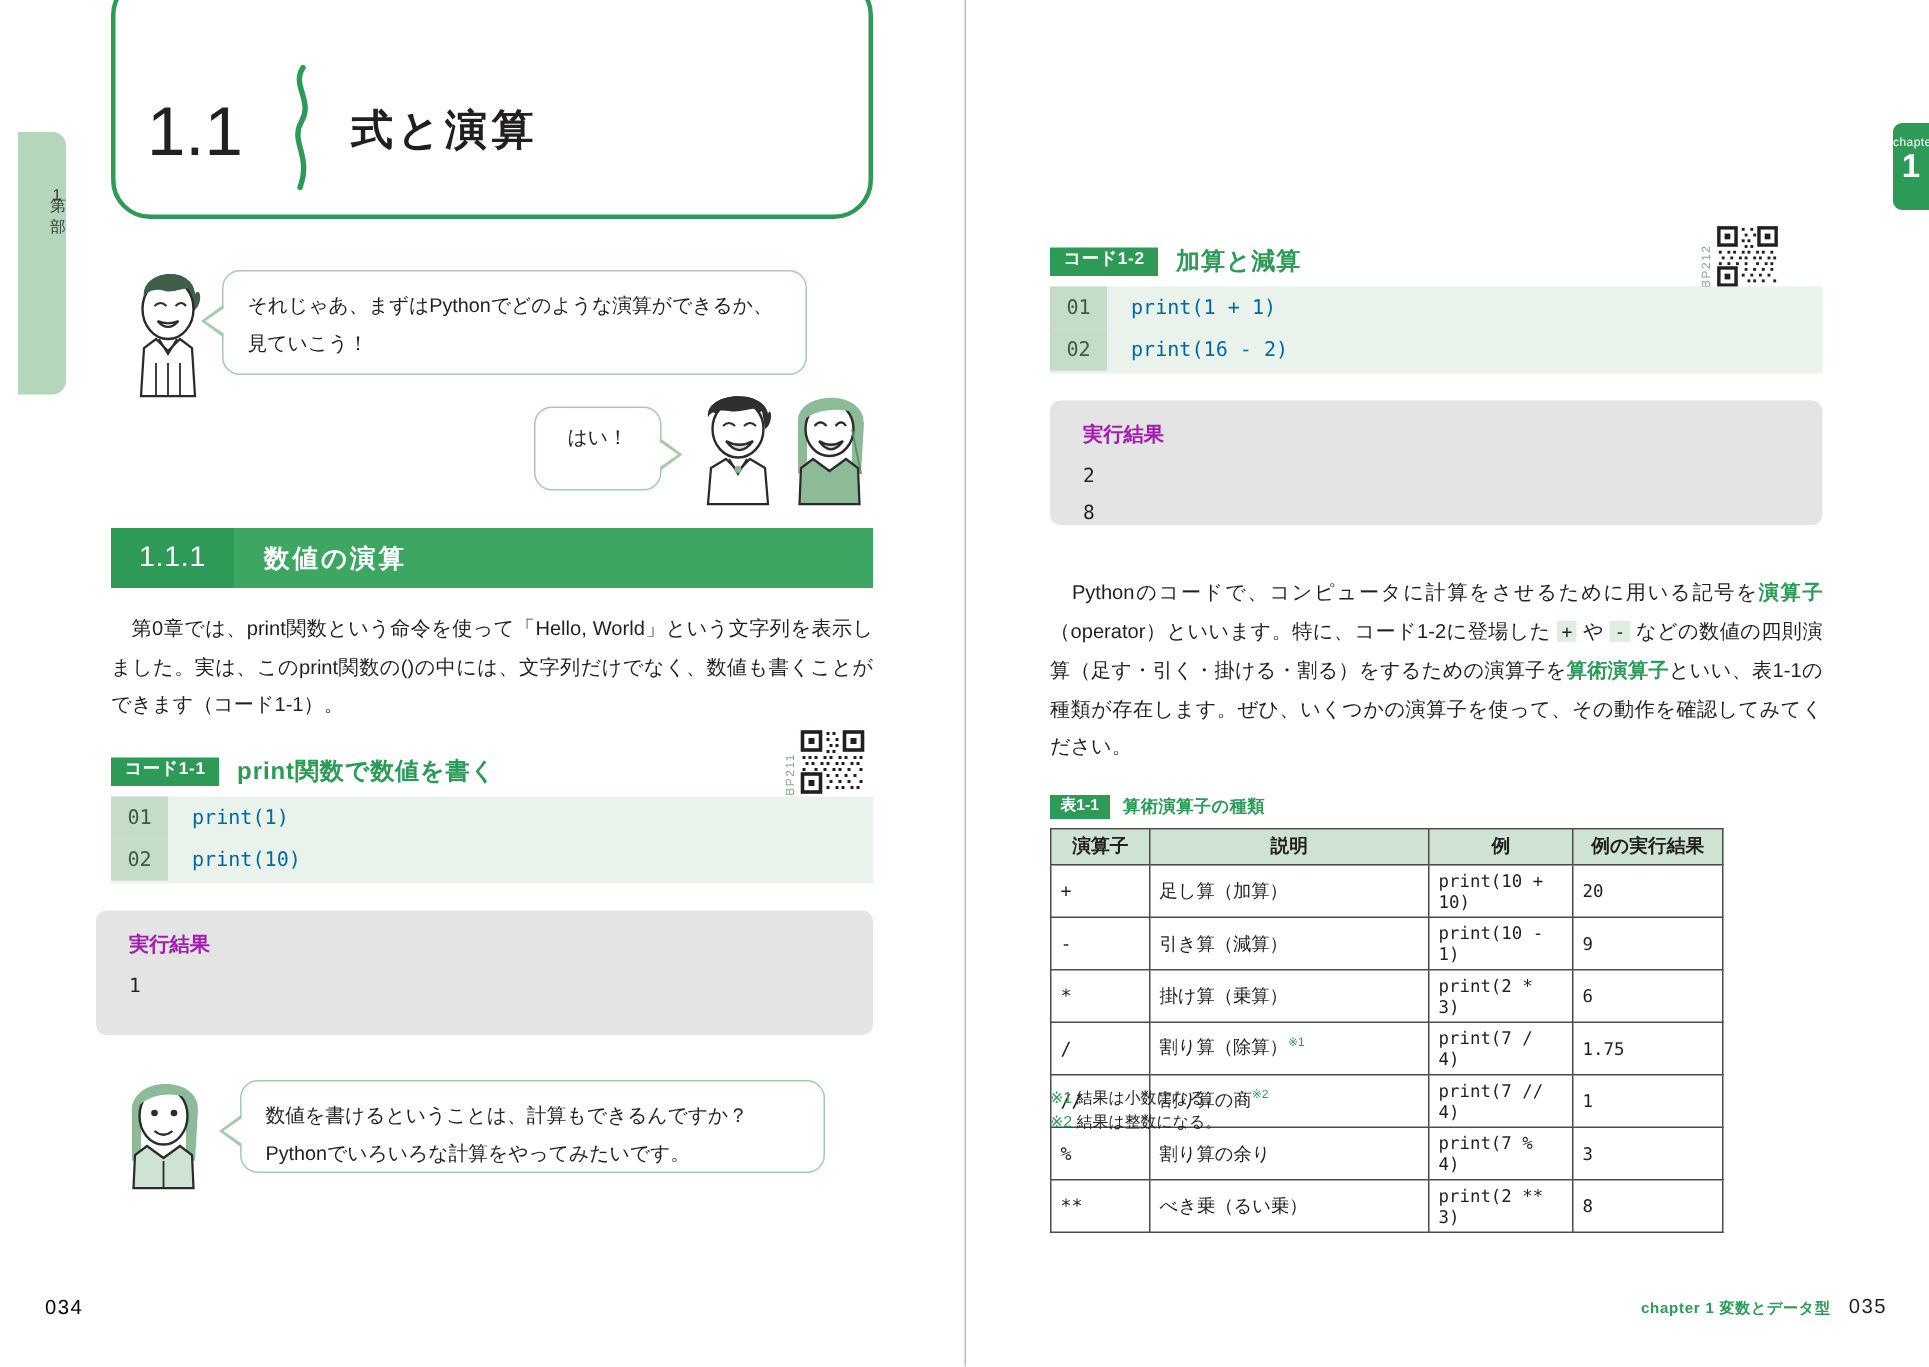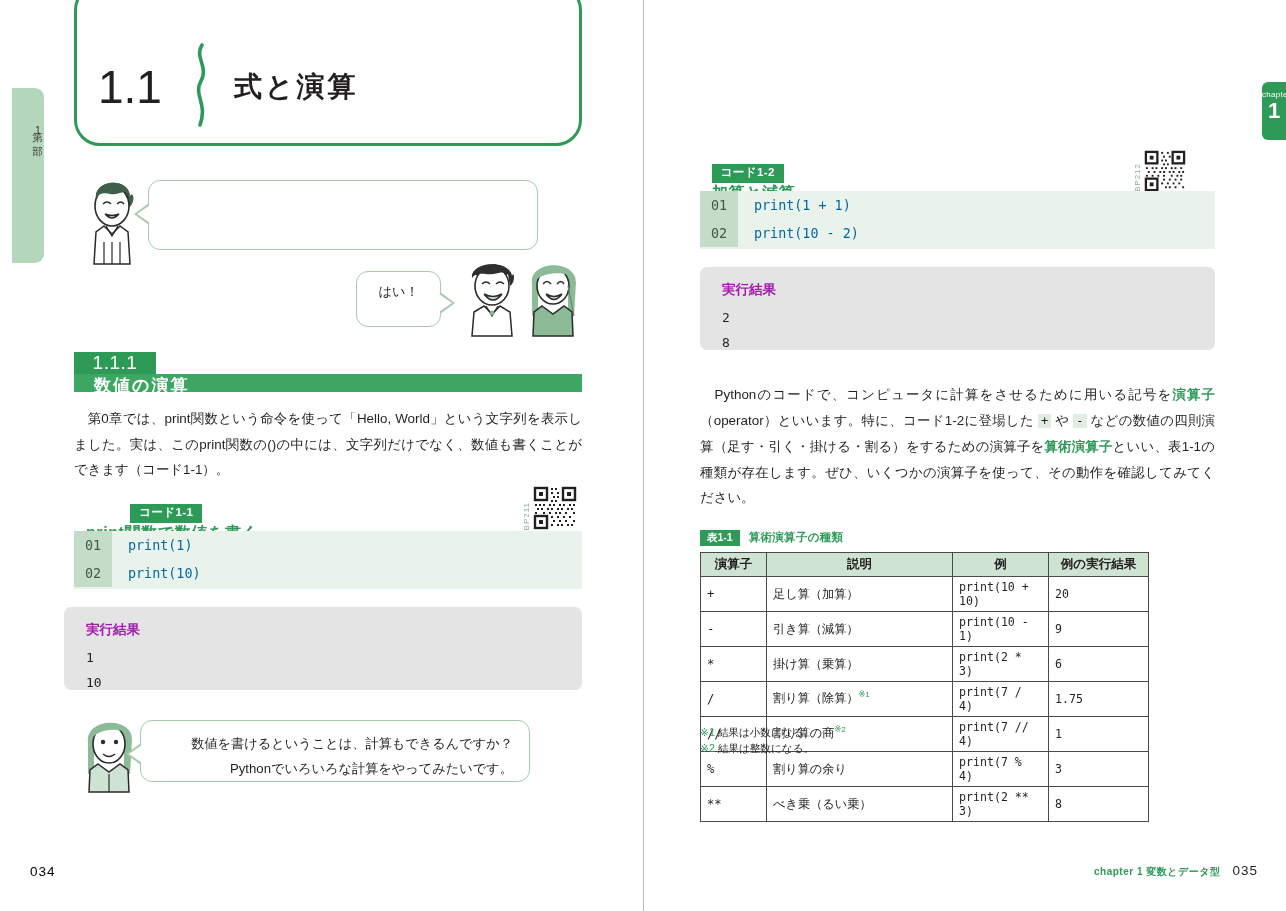--- a/index.html
+++ b/index.html
@@ -141,21 +141,21 @@
   .tail-r-in {
     right: -12px; top: 22px;
     border-top: 9px solid transparent;
     border-bottom: 9px solid transparent;
     border-left: 13px solid #ffffff;
   }
 
   #bubble-intro { left: 148px; top: 180px; width: 390px; height: 70px; }
   #bubble-hai   { left: 356px; top: 271px; width: 85px;  height: 56px;
                   padding: 8px 10px; text-align: center; line-height: 24px; }
-  #bubble-girl  { left: 140px; top: 720px; width: 390px; height: 62px; text-align: right; }
+  #bubble-girl  { left: 160px; top: 720px; width: 390px; height: 62px; }
 
   
   .char { position: absolute; }
 
   
   .subhead {
     position: absolute;
     left: 74px;
     width: 508px;
     height: 40px;
@@ -199,21 +199,20 @@
     padding: 0 3px;
     font-family: "DejaVu Sans Mono", monospace;
     font-size: 12px;
   }
 
   
   .code-caption {
     position: absolute;
     display: flex;
     align-items: center;
-    flex-direction: column;
   }
   .code-tag {
     background: #2e9a58;
     color: #ffffff;
     font-size: 11.5px;
     font-weight: bold;
     padding: 3px 9px 4px 9px;
     letter-spacing: 0.4px;
     line-height: 1;
   }
@@ -415,20 +414,21 @@
         <path d="M28 58 L36 66 L44 58 L52 64 L54 96 L18 96 L20 64 Z" fill="#ffffff" stroke="#2b2b2b" stroke-width="1.5"></path>
         <path d="M30 58 L36 68 L42 58" fill="none" stroke="#2b2b2b" stroke-width="1.4"></path>
         <line x1="28" y1="74" x2="28" y2="96" stroke="#2b2b2b" stroke-width="1.2"></line>
         <line x1="36" y1="74" x2="36" y2="96" stroke="#2b2b2b" stroke-width="1.2"></line>
         <line x1="44" y1="74" x2="44" y2="96" stroke="#2b2b2b" stroke-width="1.2"></line>
       </svg>
     </div>
 
     <div class="bubble" id="bubble-intro">
       <span class="tail-out tail-l-out"></span><span class="tail-in tail-l-in"></span>
+      <span>それじゃあ、まずはPythonでどのような演算ができるか、見ていこう！</span>
     </div>
 
     <div class="bubble" id="bubble-hai">
       <span class="tail-out tail-r-out"></span><span class="tail-in tail-r-in"></span>
       <span>はい！</span>
     </div>
 
     <div class="char" style="left:462px; top:256px;">
       <svg width="62" height="82" viewBox="0 0 62 82">
         <path d="M10 22 C8 6, 46 2, 50 20 C52 14, 54 26, 48 30 L46 18 C38 24, 20 23, 12 18 Z" fill="#2f2f2f"></path>
@@ -448,21 +448,21 @@
         <ellipse cx="29" cy="30" rx="16" ry="18" fill="#ffffff" stroke="#2b2b2b" stroke-width="1.6"></ellipse>
         <path d="M8 26 C6 6, 48 2, 52 24 C44 14, 20 16, 12 24 Z" fill="#8dbb98"></path>
         <path d="M19 28 q4 -5 8 0" fill="none" stroke="#2b2b2b" stroke-width="1.5"></path>
         <path d="M33 28 q4 -5 7 0" fill="none" stroke="#2b2b2b" stroke-width="1.5"></path>
         <path d="M22 38 q8 11 16 0 q-8 5 -16 0" fill="#cfe3d3" stroke="#2b2b2b" stroke-width="1.5"></path>
         <path d="M18 50 L29 58 L40 50 L48 56 L49 80 L9 80 L10 56 Z" fill="#8dbb98" stroke="#2b2b2b" stroke-width="1.5"></path>
         <path d="M44 30 L50 60" fill="none" stroke="#5f8a6a" stroke-width="1.2"></path>
       </svg>
     </div>
 
-    <div class="subhead" style="top:352px;flex-direction:column;">
+    <div class="subhead" style="top:352px;">
       <div class="subhead-num">1.1.1</div>
       <div class="subhead-title">数値の演算</div>
     </div>
 
     <div class="para" style="left:74px; top:406px; width:508px;">　第0章では、print関数という命令を使って「Hello, World」という文字列を表示しました。実は、このprint関数の()の中には、文字列だけでなく、数値も書くことができます（コード1-1）。</div>
 
     <div class="code-caption" style="left:74px; top:504px;">
       <span class="code-tag">コード1-1</span>
       <span class="code-title">print関数で数値を書く</span>
     </div>
@@ -534,21 +534,20 @@
       </div>
       <div class="code-line">
         <span class="code-ln">02</span>
         <span class="code-src">print(10)</span>
       </div>
     </div>
 
     <div class="resultbox" style="left:64px; top:607px; width:518px; height:83px;">
       <div class="result-title">実行結果</div>
       <div class="result-line">1</div>
-      <div class="result-line">10</div>
     </div>
 
     <div class="char" style="left:78px; top:712px;">
       <svg width="64" height="82" viewBox="0 0 64 82">
         <path d="M10 30 C8 6, 52 4, 54 28 L52 62 L46 60 L46 32 L16 32 L16 60 L10 62 Z" fill="#8dbb98"></path>
         <ellipse cx="31" cy="32" rx="16" ry="19" fill="#ffffff" stroke="#2b2b2b" stroke-width="1.6"></ellipse>
         <path d="M10 30 C8 6, 52 4, 54 26 C46 14, 22 16, 14 26 Z" fill="#8dbb98"></path>
         <circle cx="25" cy="30" r="2.2" fill="#2b2b2b"></circle>
         <circle cx="38" cy="30" r="2.2" fill="#2b2b2b"></circle>
         <path d="M25 42 q6 5 12 0" fill="none" stroke="#2b2b2b" stroke-width="1.5"></path>
@@ -635,21 +634,21 @@
       </svg>
     </div>
 
     <div class="codeblock" style="left:57px; top:191px; width:515px; height:58px;">
       <div class="code-line">
         <span class="code-ln">01</span>
         <span class="code-src">print(1 + 1)</span>
       </div>
       <div class="code-line">
         <span class="code-ln">02</span>
-        <span class="code-src">print(10 - 2)</span>
+        <span class="code-src">print(16 - 2)</span>
       </div>
     </div>
 
     <div class="resultbox" style="left:57px; top:267px; width:515px; height:83px;">
       <div class="result-title">実行結果</div>
       <div class="result-line">2</div>
       <div class="result-line">8</div>
     </div>
 
     <div class="para" style="left:57px; top:382px; width:515px;">

